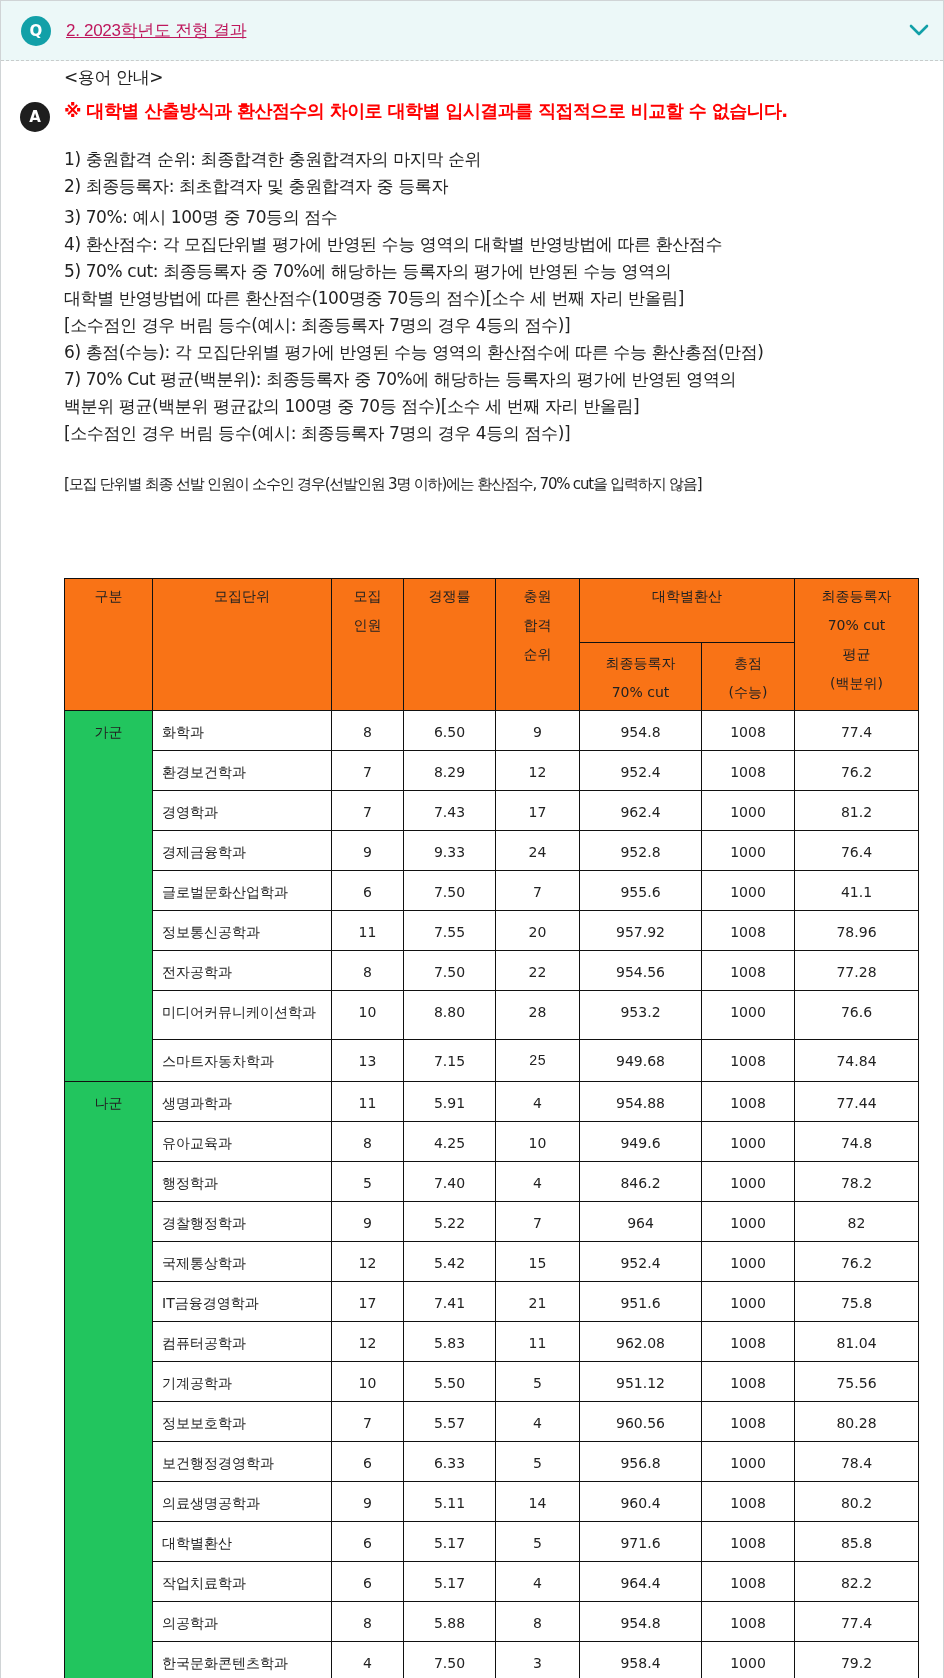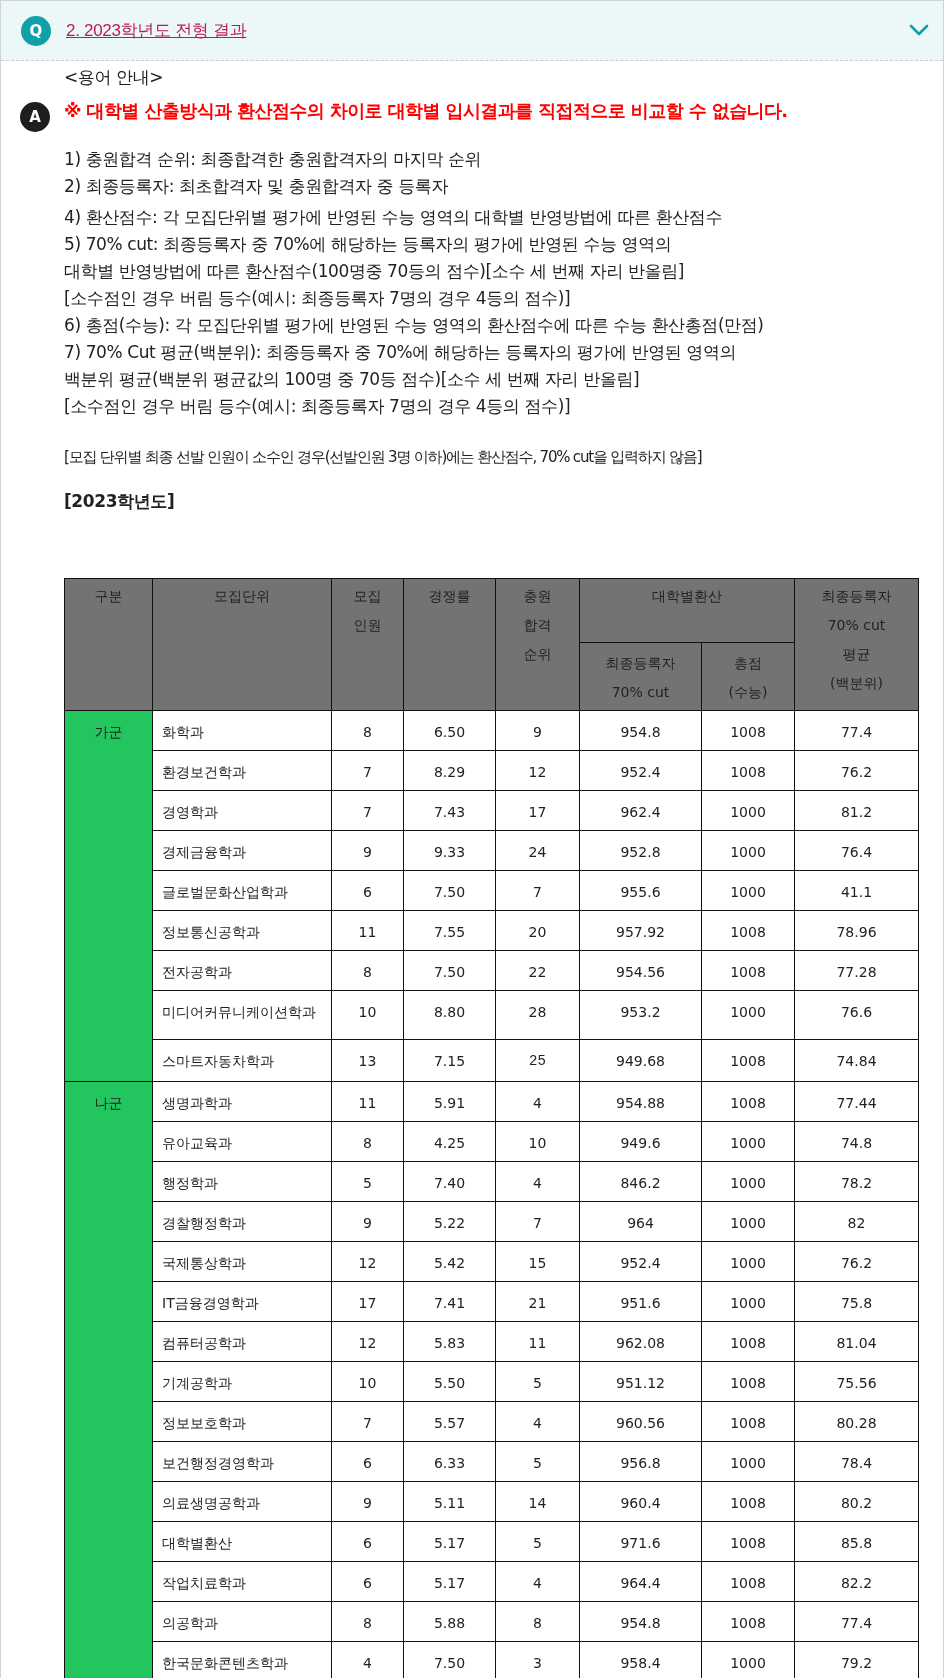--- a/index.html
+++ b/index.html
@@ -17,21 +17,21 @@
   .a-badge { position: absolute; left: 20px; top: 102px; width: 30px; height: 30px; border-radius: 50%;
     background: #1e1e1e; color: #fff; font-weight: bold; font-size: 15px; text-align: center; line-height: 30px; }
   .content { position: absolute; left: 64px; top: 70px; width: 860px; }
   .line { font-size: 17px; line-height: 27px; white-space: nowrap; letter-spacing: -0.4px; color: #222; }
   .warn { color: #ff0000; font-weight: bold; font-size: 18px; letter-spacing: -0.6px; margin-top: 6px; }
   .sub-title { font-weight: bold; font-size: 17px; margin-top: 0; }
   .note { font-size: 15px; letter-spacing: -1.2px; }
   table { position: absolute; left: 64px; top: 578px; border-collapse: collapse; font-size: 14px;
     table-layout: fixed; width: 854px; }
   th, td { border: 1.5px solid #111; font-weight: normal; color: #222; }
-  th { background: #737373; vertical-align: top; text-align: center; line-height: 29px; padding-top: 3px; font-size: 14px; }
+  th { background: #f97316; vertical-align: top; text-align: center; line-height: 29px; padding-top: 3px; font-size: 14px; }
   td { text-align: center; vertical-align: top; padding-top: 9px; height: 40px; line-height: 24px; }
   td.unit { text-align: left; padding-left: 9px; padding-right: 4px; }
   td.group { background: #22c55e; vertical-align: top; }
 </style>
 </head>
 <body>
 
 <div class="frame"></div>
 
 <div class="q-bar">
@@ -44,32 +44,32 @@
 
 <div class="a-badge">A</div>
 
 <div class="content">
   <div class="line" style="margin-top:-6px;">&lt;용어 안내&gt;</div>
   <div class="line warn">※ 대학별 산출방식과 환산점수의 차이로 대학별 입시결과를 직접적으로 비교할 수 없습니다.</div>
   <div style="height:22px"></div>
   <div class="line">1) 충원합격 순위: 최종합격한 충원합격자의 마지막 순위</div>
   <div class="line">2) 최종등록자: 최초합격자 및 충원합격자 중 등록자</div>
   <div style="height:4px"></div>
+  <div class="line">3) 70%: 예시 100명 중 70등의 점수</div>
   <div class="line">4) 환산점수: 각 모집단위별 평가에 반영된 수능 영역의 대학별 반영방법에 따른 환산점수</div>
   <div class="line">5) 70% cut: 최종등록자 중 70%에 해당하는 등록자의 평가에 반영된 수능 영역의</div>
   <div class="line">대학별 반영방법에 따른 환산점수(100명중 70등의 점수)[소수 세 번째 자리 반올림]</div>
   <div class="line">[소수점인 경우 버림 등수(예시: 최종등록자 7명의 경우 4등의 점수)]</div>
   <div class="line">6) 총점(수능): 각 모집단위별 평가에 반영된 수능 영역의 환산점수에 따른 수능 환산총점(만점)</div>
   <div class="line">7) 70% Cut 평균(백분위): 최종등록자 중 70%에 해당하는 등록자의 평가에 반영된 영역의</div>
   <div class="line">백분위 평균(백분위 평균값의 100명 중 70등 점수)[소수 세 번째 자리 반올림]</div>
   <div class="line">[소수점인 경우 버림 등수(예시: 최종등록자 7명의 경우 4등의 점수)]</div>
   <div style="height:24px"></div>
   <div class="line note">[모집 단위별 최종 선발 인원이 소수인 경우(선발인원 3명 이하)에는 환산점수, 70% cut을 입력하지 않음]</div>
   <div style="height:17px"></div>
-  <div class="line sub-title">[2023학년도]</div>
 </div>
 
 <table>
   <colgroup>
     <col style="width:88px">
       <col style="width:179px">
       <col style="width:72px">
       <col style="width:92px">
     <col style="width:84px">
       <col style="width:122px">

